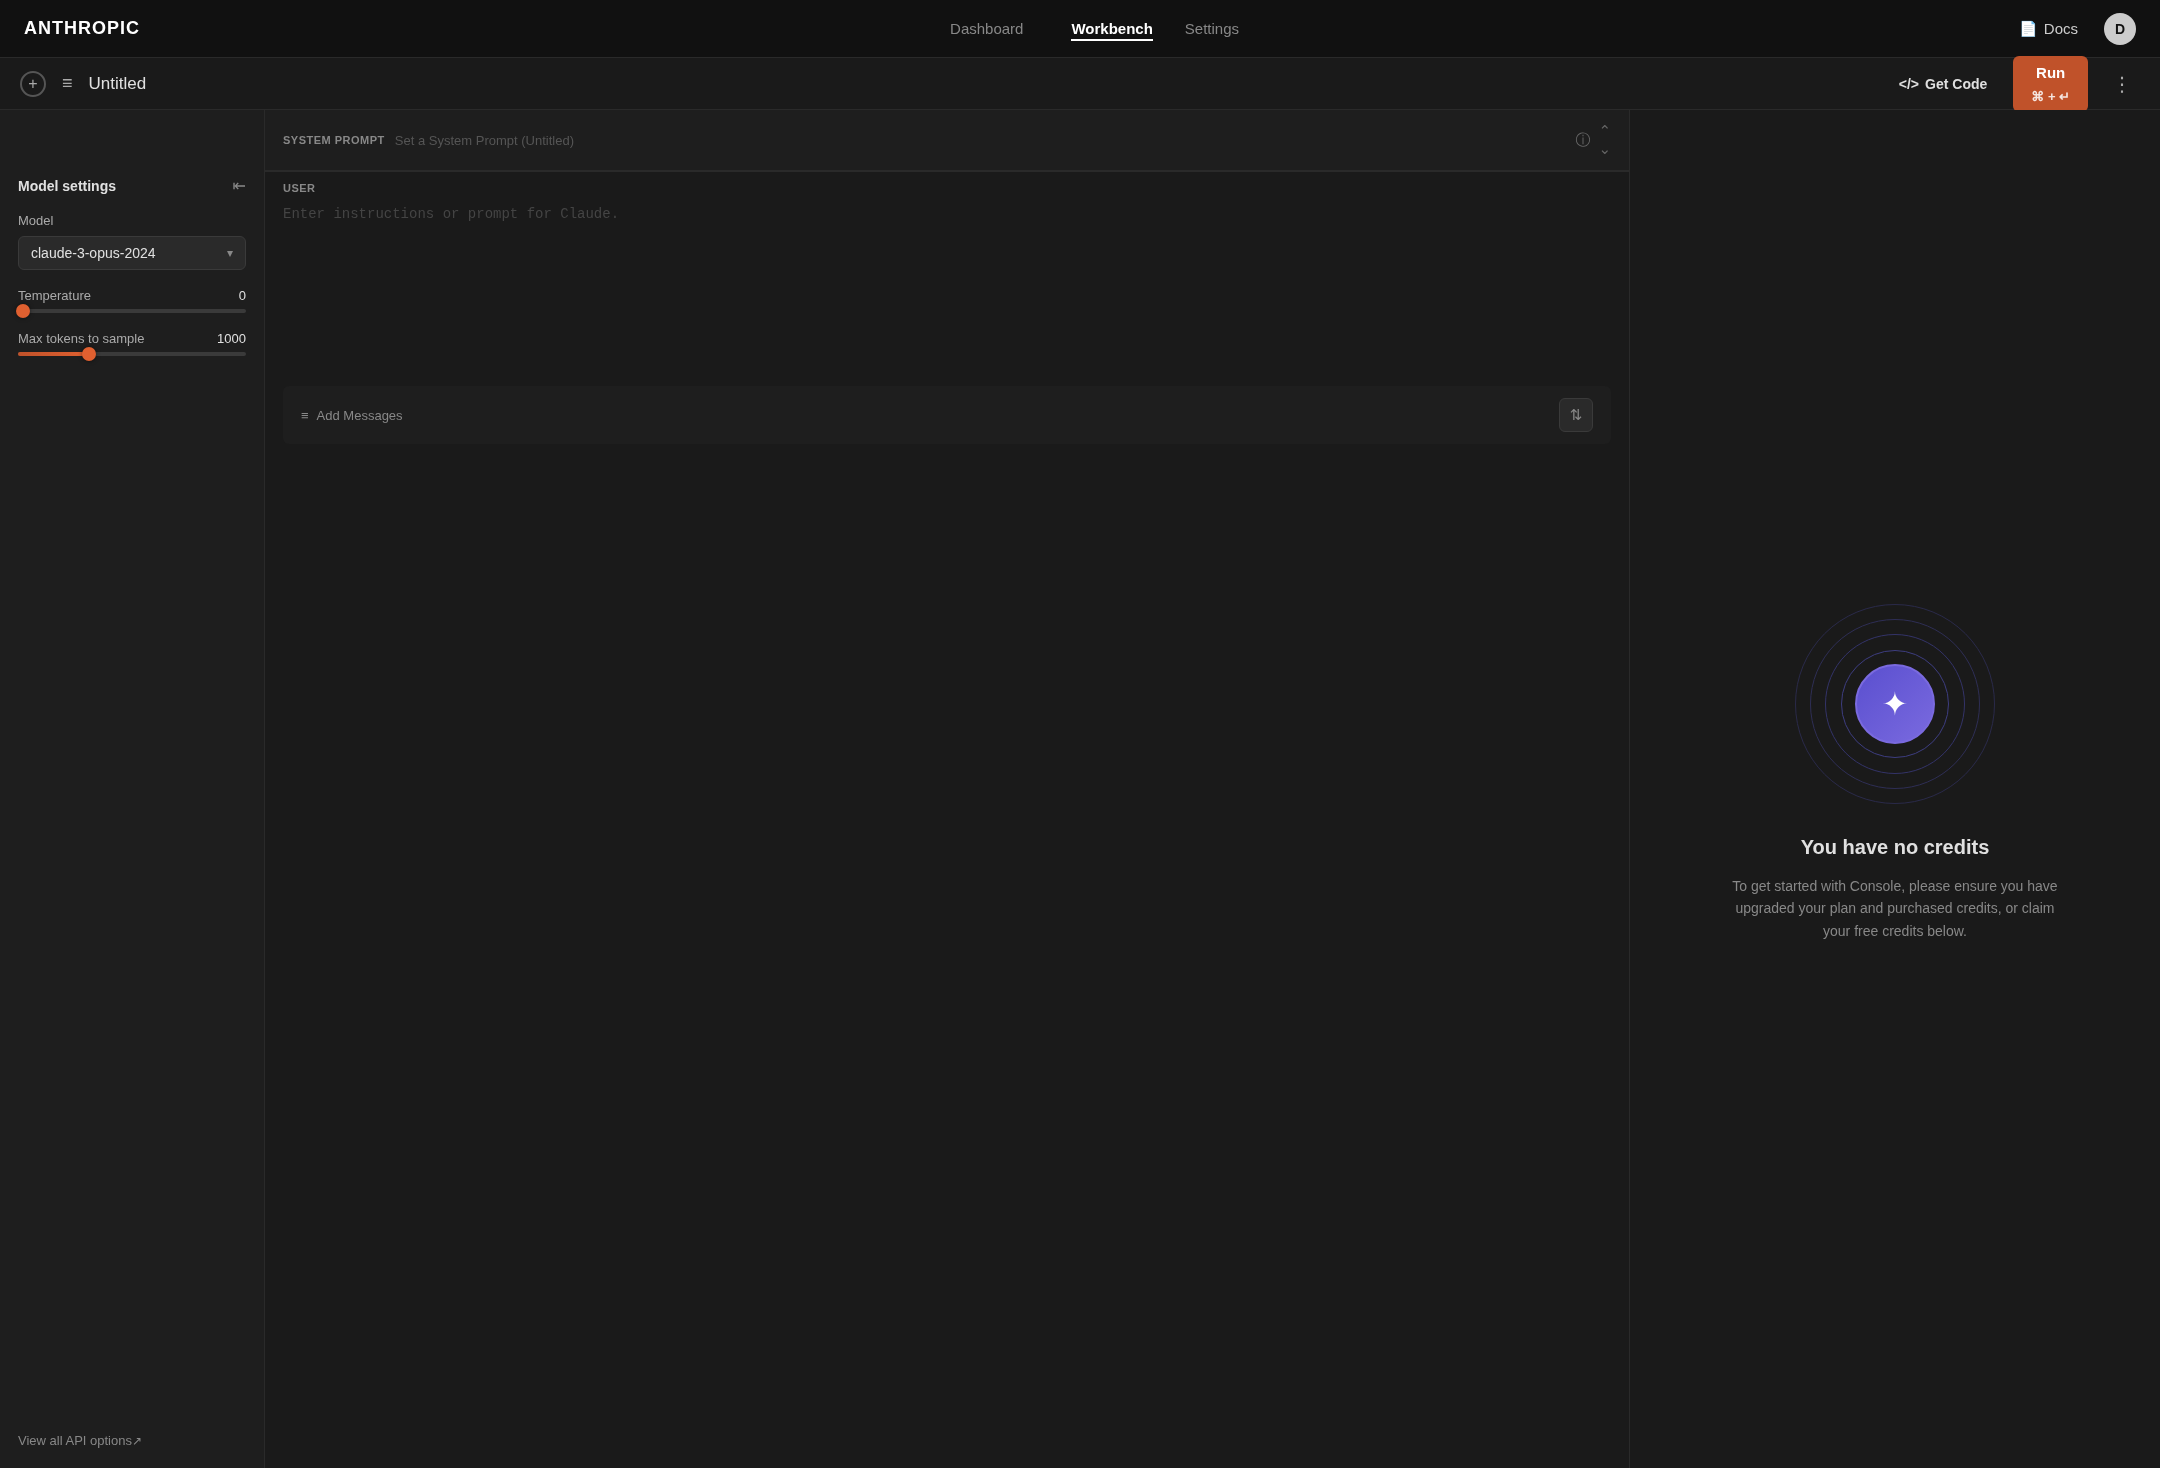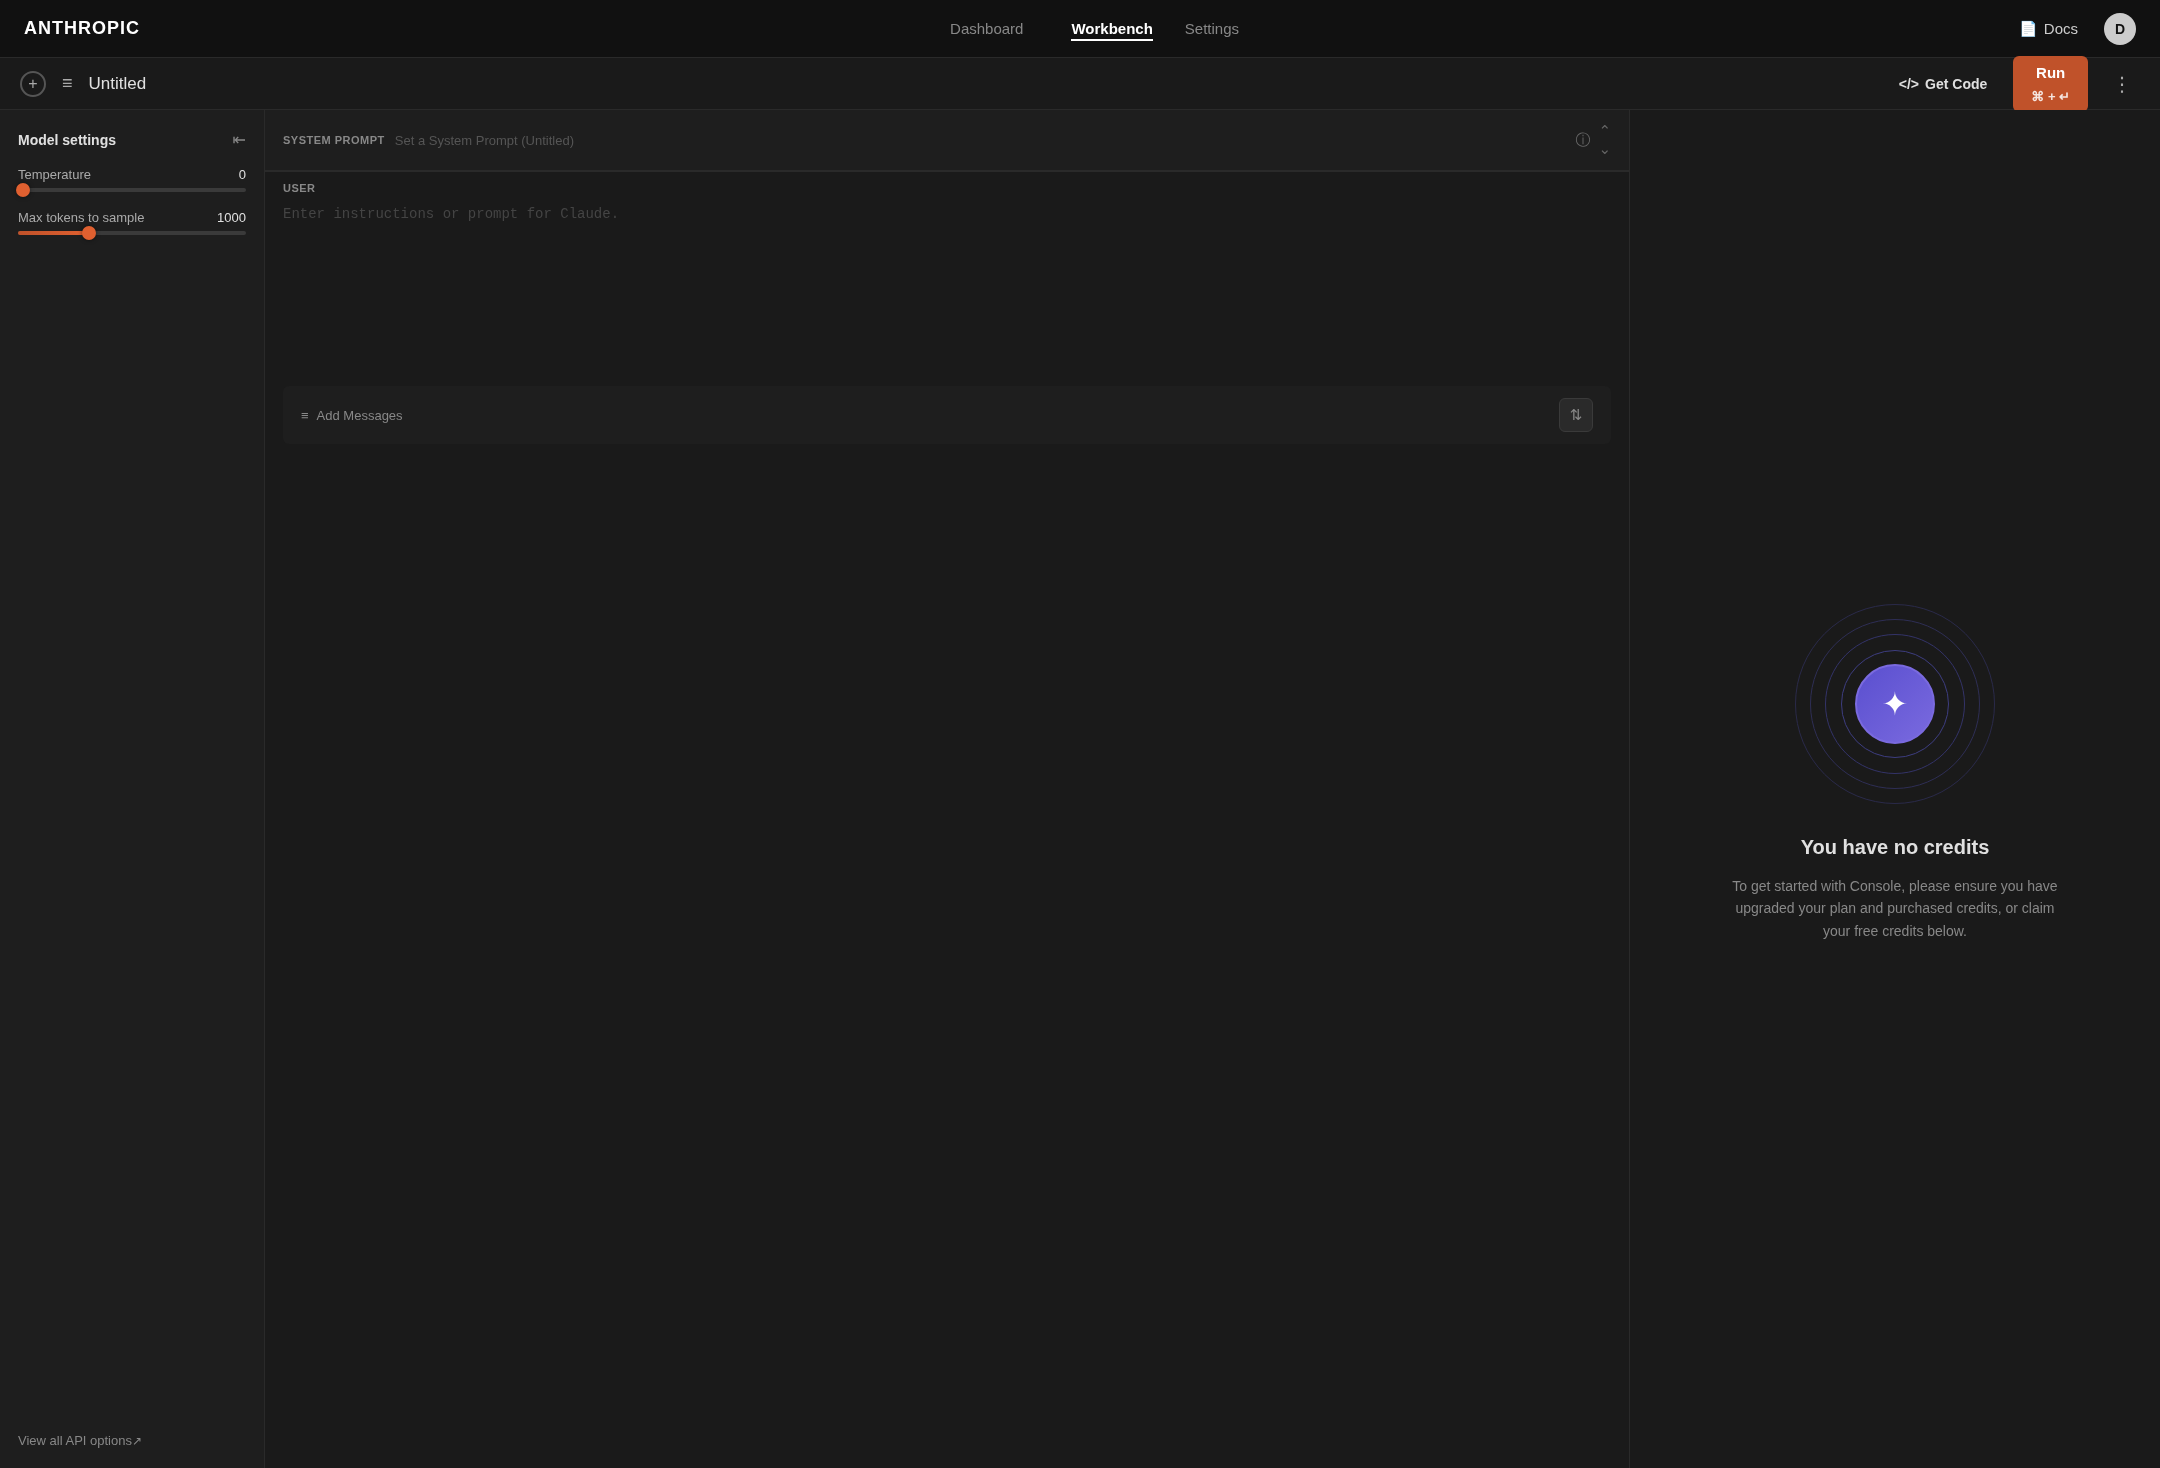--- a/index.html
+++ b/index.html
@@ -168,20 +168,21 @@
       padding: 20px 18px;
       display: flex;
       flex-direction: column;
       gap: 18px;
       overflow-y: auto;
     }
     .panel-header {
       display: flex;
       align-items: center;
       justify-content: space-between;
+      margin-top: 46px;
     }
     .panel-title {
       font-size: 14px;
       font-weight: 700;
       color: #e0e0e0;
     }
     .collapse-btn {
       background: none;
       border: none;
       color: #888;
@@ -500,20 +501,27 @@
 </div>
 
 <div class="main-layout">
 
   <div class="left-panel">
     <div class="panel-header">
       <span class="panel-title">Model settings</span>
       <button class="collapse-btn">⇤</button>
     </div>
 
+    <div>
+      <div class="field-label">Model</div>
+      <div class="model-select">
+        <span class="model-select-text">claude-3-opus-2024</span>
+        <span class="model-chevron">▾</span>
+      </div>
+    </div>
 
     <div>
       <div class="slider-row">
         <span class="slider-label">Temperature</span>
         <span class="slider-value">0</span>
       </div>
       <div class="slider-track">
         <div class="slider-fill" style="width: 2%;"></div>
         <div class="slider-thumb" style="left: calc(2% - 7px);"></div>
       </div>

